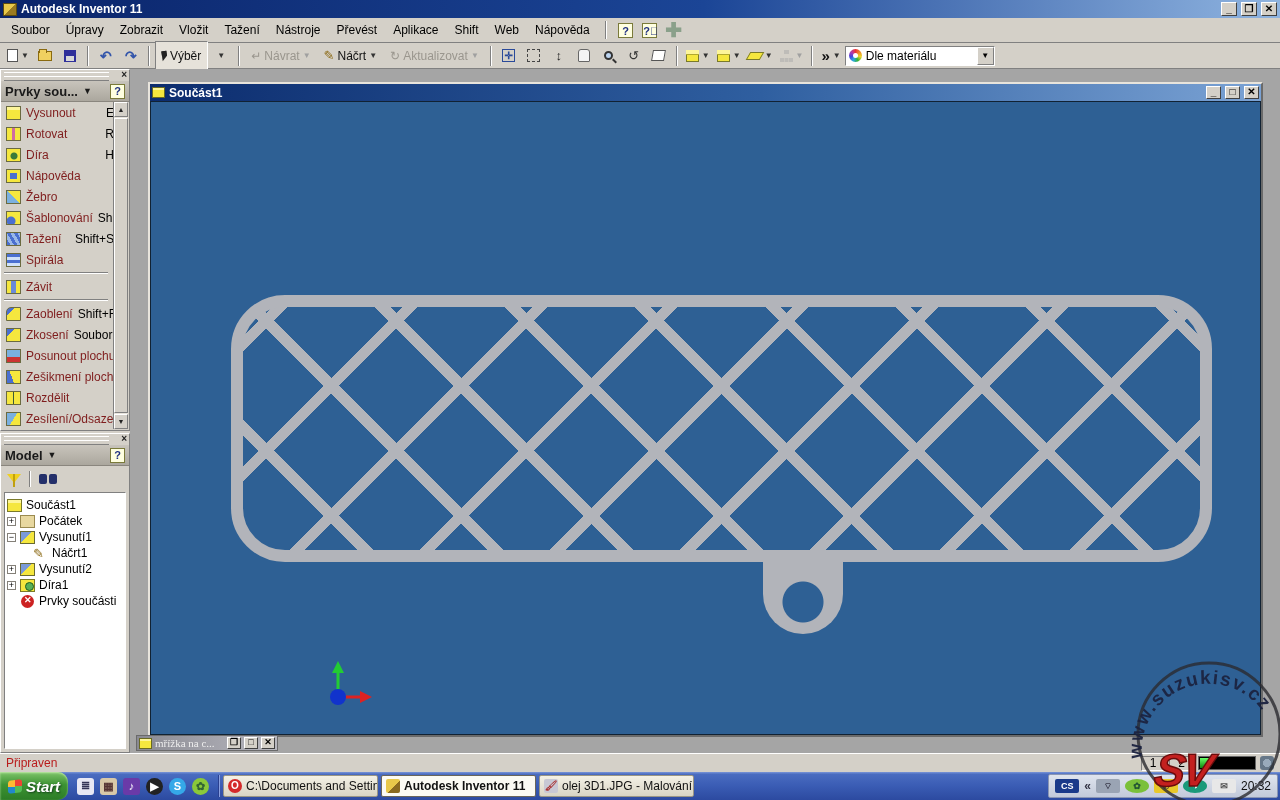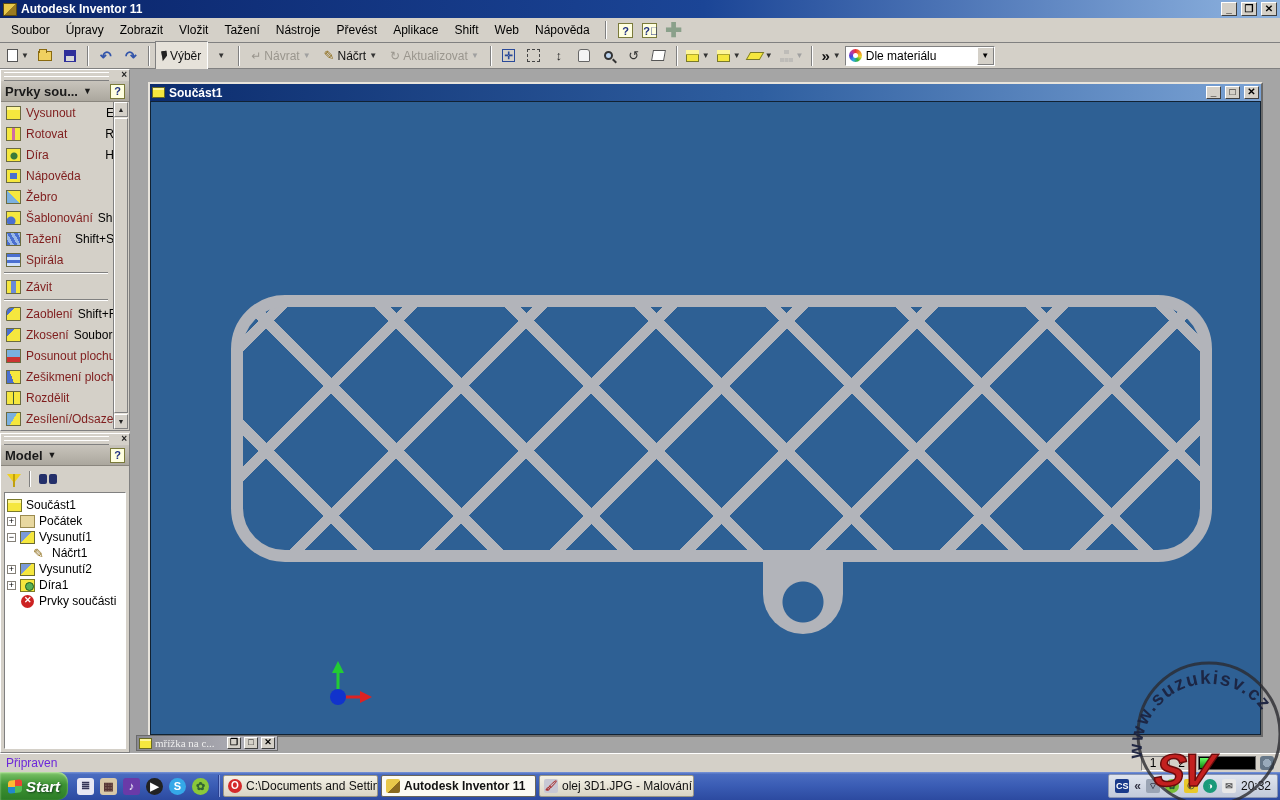--- a/index.html
+++ b/index.html
@@ -125,38 +125,38 @@
       repeating-linear-gradient(-45deg, transparent 0 81px, #b2b4ba 81px 92px); }
   .ptab { position:absolute; left:612px; top:452px; width:80px; height:80px; border-radius:0 0 40px 40px;
     background:radial-gradient(circle at 40px 48px, #2e6094 0 20px, #b2b4ba 21px); }
 
   .minwin { position:absolute; left:6px; bottom:2px; width:142px; height:16px; background:linear-gradient(90deg,#8a8a92,#b8b8c0); display:flex; align-items:center; gap:3px; padding:0 2px; border:1px solid #6a6a6a; }
   .minwin .mtitle { color:#efefef; font-size:11px; flex:1; white-space:nowrap; overflow:hidden;font-family:Liberation Serif, serif; }
   .minwin .winbtn { width:14px; height:12px; line-height:9px; font-size:9px; }
 
   
   .statusbar { position:absolute; left:0; right:0; top:753px; height:19px; background:#d4d0c8; border-top:1px solid #fff; display:flex; align-items:center; padding:0 6px; gap:4px; }
-  .statusbar .ready { flex:1; color:#6d28d9; }
+  .statusbar .ready { flex:1; color:#b91c1c; }
   .spanel { height:15px; border:1px solid; border-color:#808080 #fff #fff #808080; padding:0 8px; line-height:13px; color:#000; }
   .sprog { width:58px; height:14px; background:#000; position:relative; border:1px solid #666; }
   .sprog::before { content:""; position:absolute; left:1px; top:1px; bottom:1px; width:9px; background:linear-gradient(180deg,#6f6,#181); }
   .i-sat { width:14px; height:14px; background:radial-gradient(circle at 50% 50%, #9ab 40%, #678 41%); border-radius:3px; }
 
   
   .taskbar { position:absolute; left:0; right:0; bottom:0; height:28px; background:linear-gradient(180deg,#7a96d8 0%,#4a6cc0 8%,#3a5cb4 50%,#2c4aa0 100%); display:flex; align-items:center; gap:3px; padding-right:2px; }
   .startbtn { height:28px; width:68px; background:linear-gradient(180deg,#7fc56a,#3d9334 45%,#2c7c26); border-radius:0 10px 10px 0; display:flex; align-items:center; justify-content:center; gap:4px; color:#fff; font-weight:bold; font-style:italic; font-size:15px; text-shadow:1px 1px 2px #14401a; box-shadow:inset 0 1px 2px #bfe8a8; }
   .winlogo { width:14px; height:13px; background:conic-gradient(#e43 0 25%, #5b5 0 50%, #28c 0 75%, #fb3 0); border-radius:3px; transform:skewY(-6deg); }
   .qlaunch { display:flex; align-items:center; gap:6px; padding:0 6px; }
   .qicon { width:17px; height:17px; border-radius:3px; font-size:11px; font-weight:bold; color:#fff; text-align:center; line-height:17px; }
   .tbdiv { width:2px; height:22px; border-left:1px solid #2a4090; border-right:1px solid #8aa0e0; }
   .taskbtn { height:22px; width:155px; background:linear-gradient(180deg,#f4f1e6,#d8d4c4); border:1px solid #9a9684; border-radius:2px; display:flex; align-items:center; gap:4px; padding:0 4px; color:#111; white-space:nowrap; overflow:hidden; }
   .taskbtn.active { background:#fbfaf4; border-color:#6a665a; font-weight:bold; }
   .ticon { width:14px; height:14px; flex:0 0 14px; border-radius:2px; font-size:10px; font-weight:bold; color:#fff; text-align:center; line-height:14px; }
   .tray { margin-left:auto; height:24px; background:linear-gradient(180deg,#dfe4ee,#c2cada); border:1px solid #8a96b4; border-radius:2px; display:flex; align-items:center; gap:5px; padding:0 6px; color:#111; }
-  .trayicon { width:14px; height:14px; border-radius:2px; font-size:9px; font-weight:bold; color:#fff; text-align:center; line-height:14px; }
+  .trayicon { width:24px; height:14px; border-radius:2px; font-size:9px; font-weight:bold; color:#fff; text-align:center; line-height:14px; }
   .chev { color:#334; font-weight:bold; }
   .clock { font-size:12px; color:#111; }
 
   
   .watermark { position:absolute; left:1128px; top:650px; pointer-events:none; z-index:50; }
 </style>
 </head>
 <body>
 
 <div class="titlebar">

